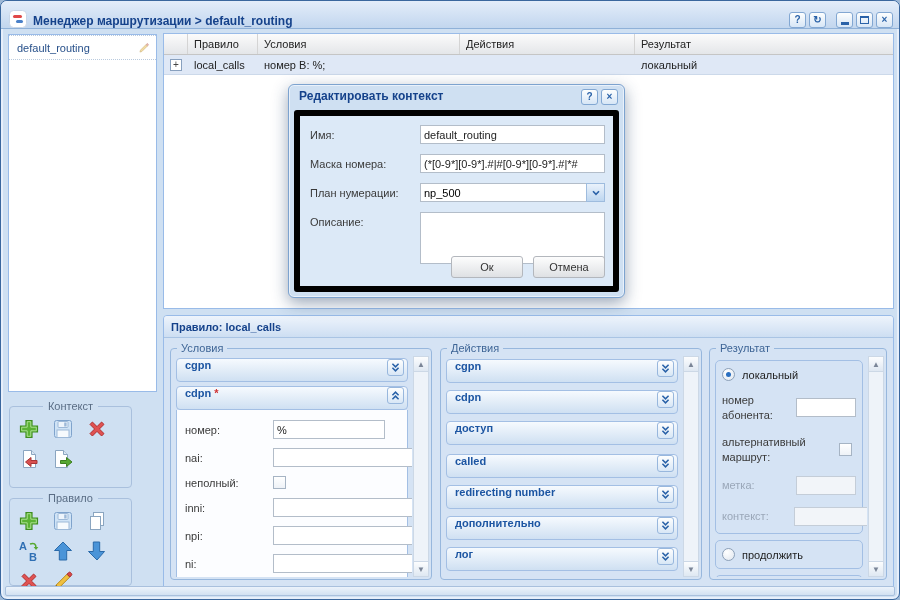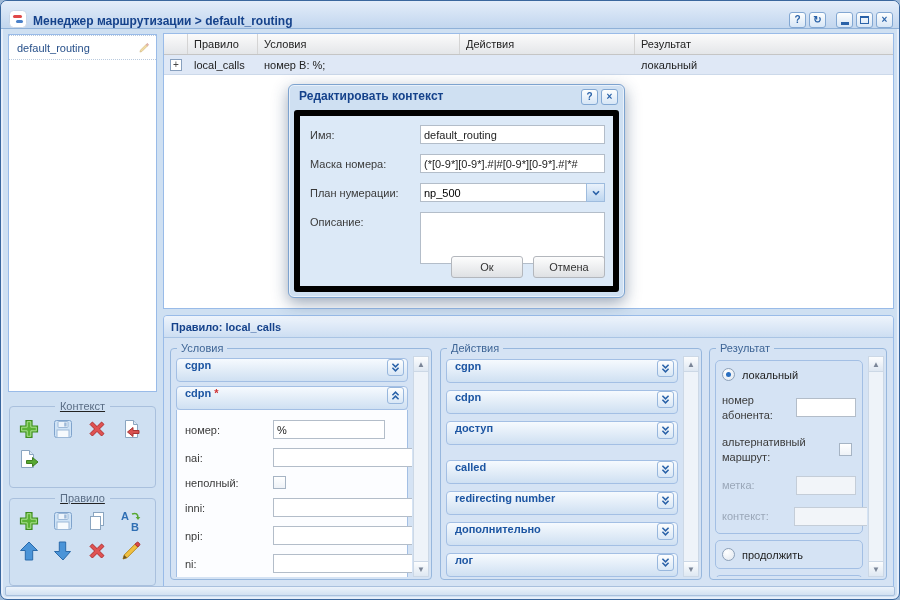--- a/index.html
+++ b/index.html
@@ -19,22 +19,22 @@
     display:flex;align-items:center;justify-content:center;line-height:1;}
   .mbtn .bar{width:8px;height:3px;background:#2a62a8;margin-top:6px;}
   .mbtn .box{width:9px;height:8px;border:1px solid #2a62a8;border-top-width:2px;}
   .gap6{width:4px;}
   
   .list-panel{position:absolute;left:7px;top:33px;width:149px;height:358px;background:#fff;
     border:1px solid #99bbe8;overflow:hidden;}
   .list-item{height:25px;display:flex;align-items:center;padding:0 5px 0 8px;
     border-top:1px dotted #b9cade;border-bottom:1px dotted #b9cade;color:#27508a;cursor:pointer;}
   .list-item .nm{flex:1;}
-  .group{position:absolute;left:8px;width:147px;border:1px solid #a9c0dd;border-radius:4px;
-    background:transparent;margin:0;padding:2px 4px 4px;text-decoration:underline;}
+  .group{position:absolute;left:8px;width:123px;border:1px solid #a9c0dd;border-radius:4px;
+    background:transparent;margin:0;padding:2px 4px 4px;}
   .group legend{color:#5a6d85;padding:0 5px;margin:0 auto;}
   .icon-grid{display:flex;flex-wrap:wrap;gap:4px 8px;padding:2px 2px;}
   .ibtn{width:26px;height:26px;cursor:pointer;display:flex;align-items:center;justify-content:center;}
   .ibtn svg{width:24px;height:24px;}
   
   .grid{position:absolute;left:162px;top:32px;width:731px;height:276px;background:#fff;
     border:1px solid #99bbe8;overflow:hidden;}
   .ghead{display:flex;height:21px;background:linear-gradient(#fbfbfb,#e4e6e9);
     border-bottom:1px solid #c5c5c5;}
   .gh{padding:4px 0 0 6px;border-right:1px solid #d4d4d4;color:#222;overflow:hidden;white-space:nowrap;cursor:pointer;}
@@ -359,21 +359,21 @@
               </span>
           </div>
           <div class="acc" style="margin-top:7px">
             <span class="lbl">доступ</span>
             <span class="chev">
                 <svg width="11" height="11" viewBox="0 0 10 10">
                   <path d="M2.2 1.6L5 4.4 7.8 1.6M2.2 5.2L5 8 7.8 5.2" fill="none" stroke="#2a62a8" stroke-width="1.4"></path>
                 </svg>
               </span>
           </div>
-          <div class="acc" style="margin-top:15px">
+          <div class="acc" style="margin-top:9px">
             <span class="lbl">called</span>
             <span class="chev">
                 <svg width="11" height="11" viewBox="0 0 10 10">
                   <path d="M2.2 1.6L5 4.4 7.8 1.6M2.2 5.2L5 8 7.8 5.2" fill="none" stroke="#2a62a8" stroke-width="1.4"></path>
                 </svg>
               </span>
           </div>
           <div class="acc" style="margin-top:7px">
             <span class="lbl">redirecting number</span>
             <span class="chev">

